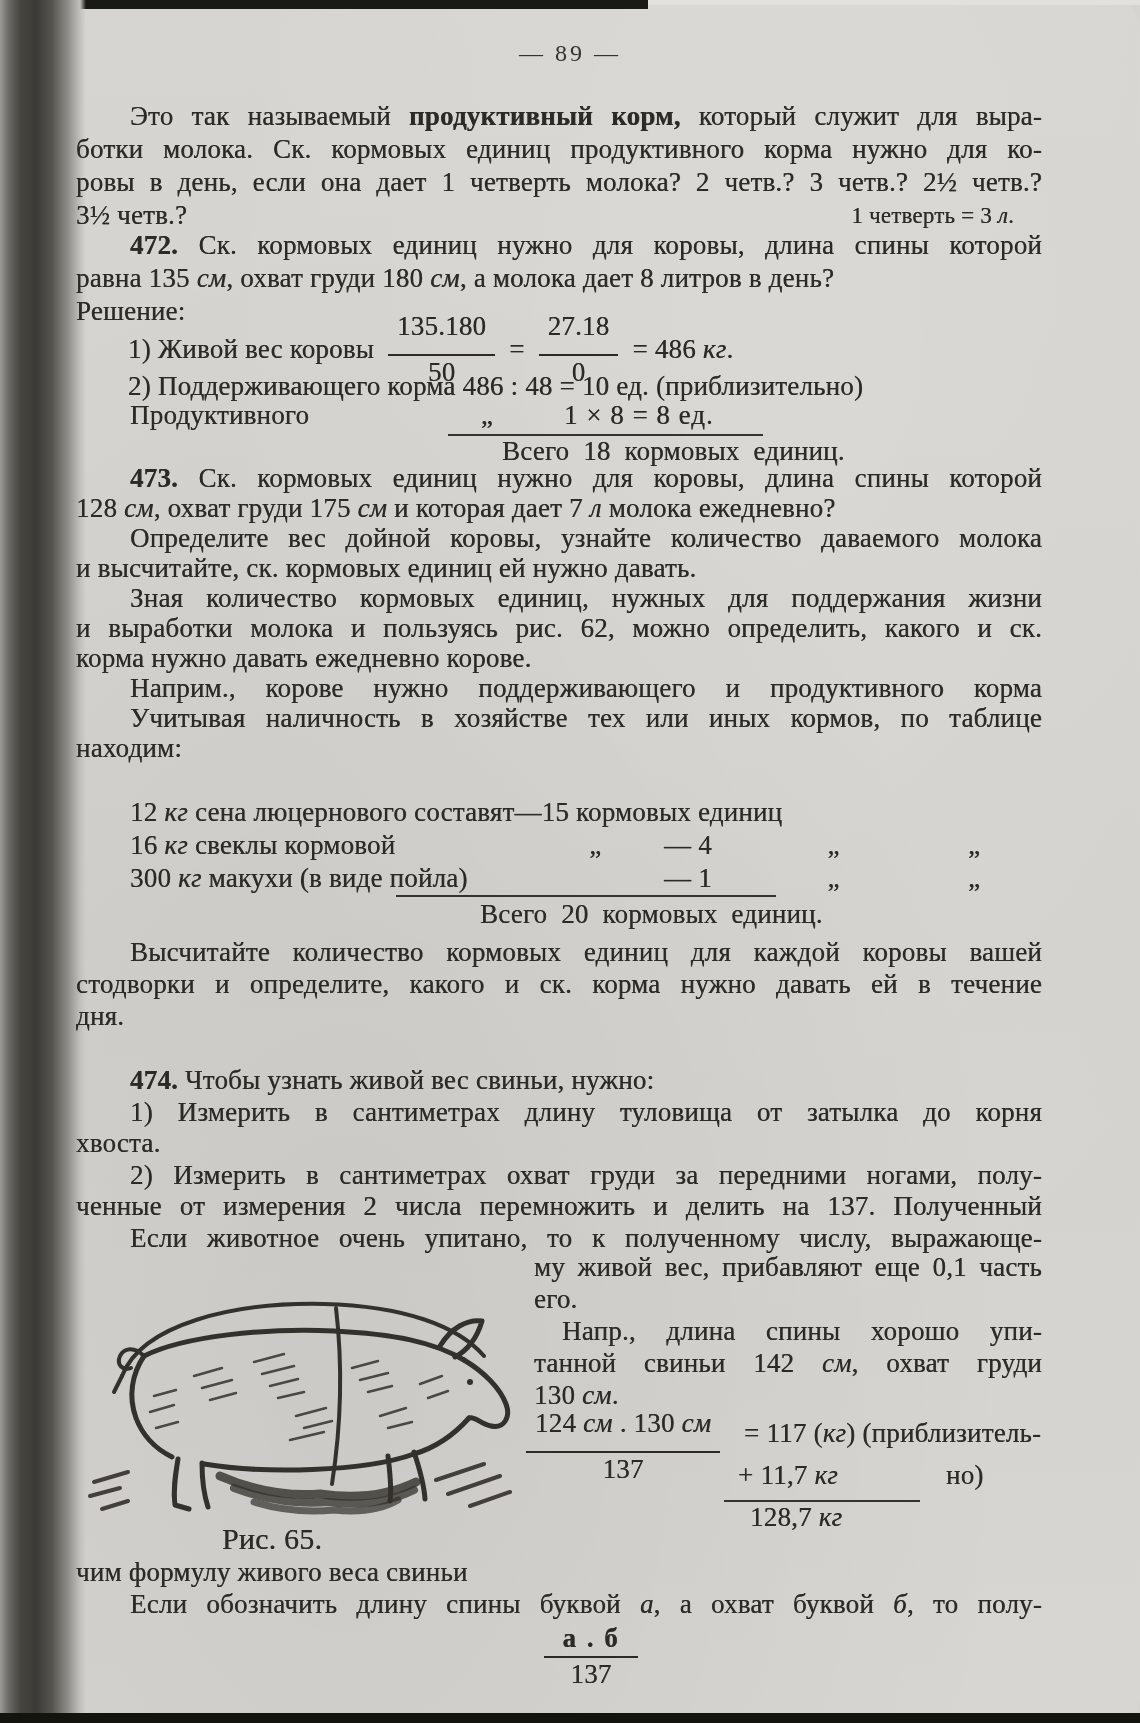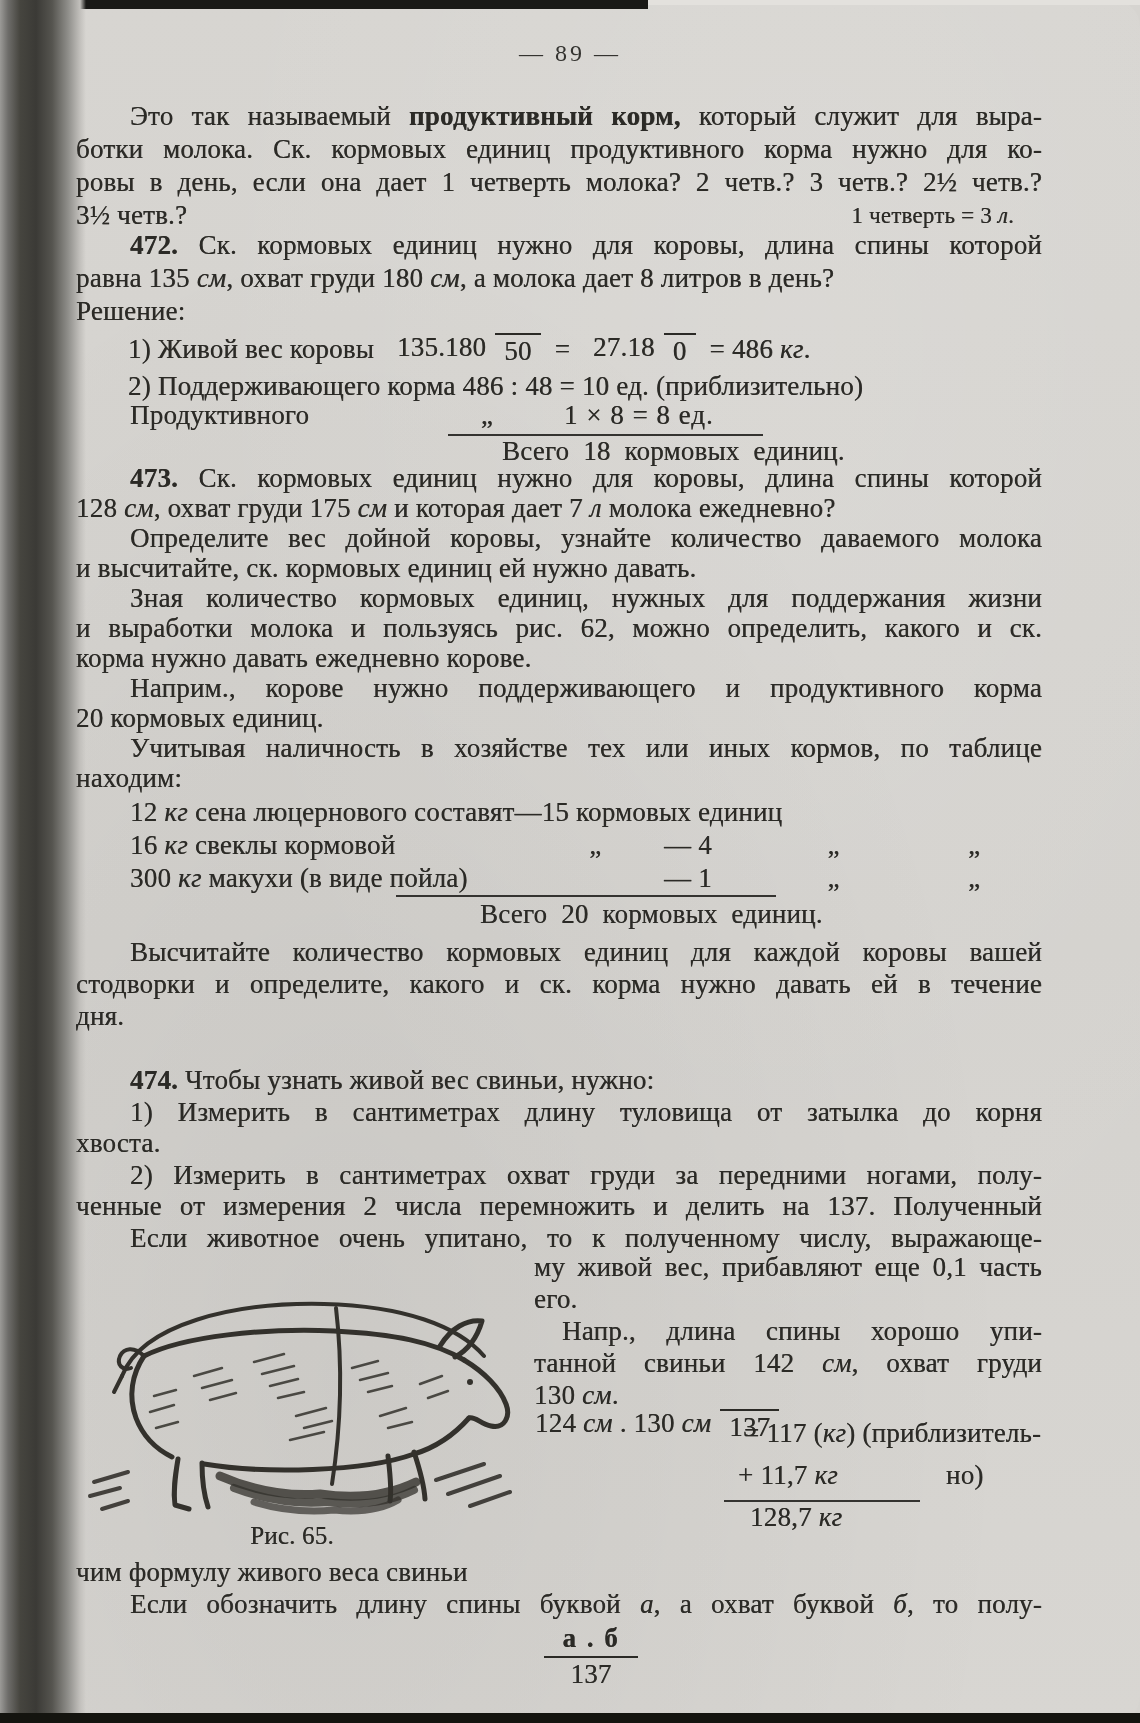--- a/index.html
+++ b/index.html
@@ -37,21 +37,21 @@
   .seg-bi{font-weight:700;margin-top:36px;}
 
   .pageno{position:absolute;top:40px;left:0;right:0;text-align:center;
     font-size:24px;letter-spacing:3px;color:#343330;}
   .note-quarter{position:absolute;top:203px;right:28px;font-size:23px;}
 
   .sec-intro{top:100px;}
   .sec-472{top:229px;}
 
   .eq1{top:316px;height:66px;display:flex;align-items:center;padding-left:52px;gap:14px;}
-  .frac{display:inline-flex;flex-direction:row;align-items:flex-start;text-align:center;}
+  .frac{display:inline-flex;flex-direction:column;align-items:flex-start;text-align:center;gap:12px;}
   .frac .den{border-top:2.4px solid #2b2a26;margin-top:1px;align-self:stretch;padding-top:1px;}
   .frac .num,.frac .den{padding-left:9px;padding-right:9px;line-height:30px;}
 
   .eq2a{top:371px;padding-left:52px;font-family:Liberation Serif, serif;}
   .eq2b{top:400px;}
   .e2name{display:inline-block;margin-left:54px;width:300px;}
   .e2d{display:inline-block;width:60px;text-align:center;margin-left:20px;}
   .e2expr{display:inline-block;margin-left:40px;letter-spacing:1px;}
   .rule1{top:434px;left:372px;width:315px;border-top:2.4px solid #343330;}
   .total1{top:436px;padding-left:426px;word-spacing:7px;}
@@ -80,21 +80,21 @@
 
   .eq3{top:1408px;left:450px;width:516px;height:140px;}
   .eq3 .f3{position:absolute;left:0;top:0;}
   .eq3 .res{position:absolute;left:218px;top:10px;white-space:nowrap;}
   .eq3 .plus{position:absolute;left:212px;top:52px;}
   .eq3 .no{position:absolute;left:420px;top:52px;}
   .eq3 .sumrule{position:absolute;left:198px;top:92px;width:196px;border-top:2.6px solid #343330;}
   .eq3 .sum{position:absolute;left:224px;top:94px;}
 
   .figure{position:absolute;left:8px;top:1276px;width:436px;height:244px;}
-  .fig-caption{position:absolute;left:116px;top:1522px;width:200px;text-align:center;font-size:25px;}
+  .fig-caption{position:absolute;left:96px;top:1522px;width:200px;text-align:center;font-size:30px;}
 
   .sec-closing{top:1556px;}
   .sec-closing .line{height:32px;line-height:32px;}
 
   .eq4{position:absolute;top:1622px;left:440px;width:150px;text-align:center;}
   .eq4 .num{line-height:32px;letter-spacing:2px;}
   .eq4 .den{border-top:2.4px solid #2b2a26;margin:2px 28px 0 28px;line-height:32px;}
 </style>
 </head>
 <body>
@@ -150,21 +150,20 @@
 
     <div class="sec sec-473">
       <div class="line just ind"><span class="seg-b">473.</span><span> Ск. кормовых единиц нужно для коровы, длина спины которой</span></div>
       <div class="line"><span>128 </span><span class="seg-i">см</span><span>, охват груди 175 </span><span class="seg-i">см</span><span> и которая дает 7 </span><span class="seg-i">л</span><span> молока ежедневно?</span></div>
       <div class="line just ind"><span>Определите вес дойной коровы, узнайте количество даваемого молока</span></div>
       <div class="line"><span>и высчитайте, ск. кормовых единиц ей нужно давать.</span></div>
       <div class="line just ind"><span>Зная количество кормовых единиц, нужных для поддержания жизни</span></div>
       <div class="line just"><span>и выработки молока и пользуясь рис. 62, можно определить, какого и ск.</span></div>
       <div class="line"><span>корма нужно давать ежедневно корове.</span></div>
       <div class="line just ind"><span>Наприм., корове нужно поддерживающего и продуктивного корма</span></div>
-      <div class="line"><span>20 кормовых единиц.</span></div>
       <div class="line just ind"><span>Учитывая наличность в хозяйстве тех или иных кормов, по таблице</span></div>
       <div class="line"><span>находим:</span></div>
     </div>
 
     <div class="sec sec-feed">
       <div class="feed-row">
         <span><span>12 </span><span class="seg-i">кг</span><span> сена люцернового составят—15 кормовых единиц</span></span>
       </div>
       <div class="feed-row">
         <span class="fc-name"><span>16 </span><span class="seg-i">кг</span><span> свеклы кормовой</span></span>

